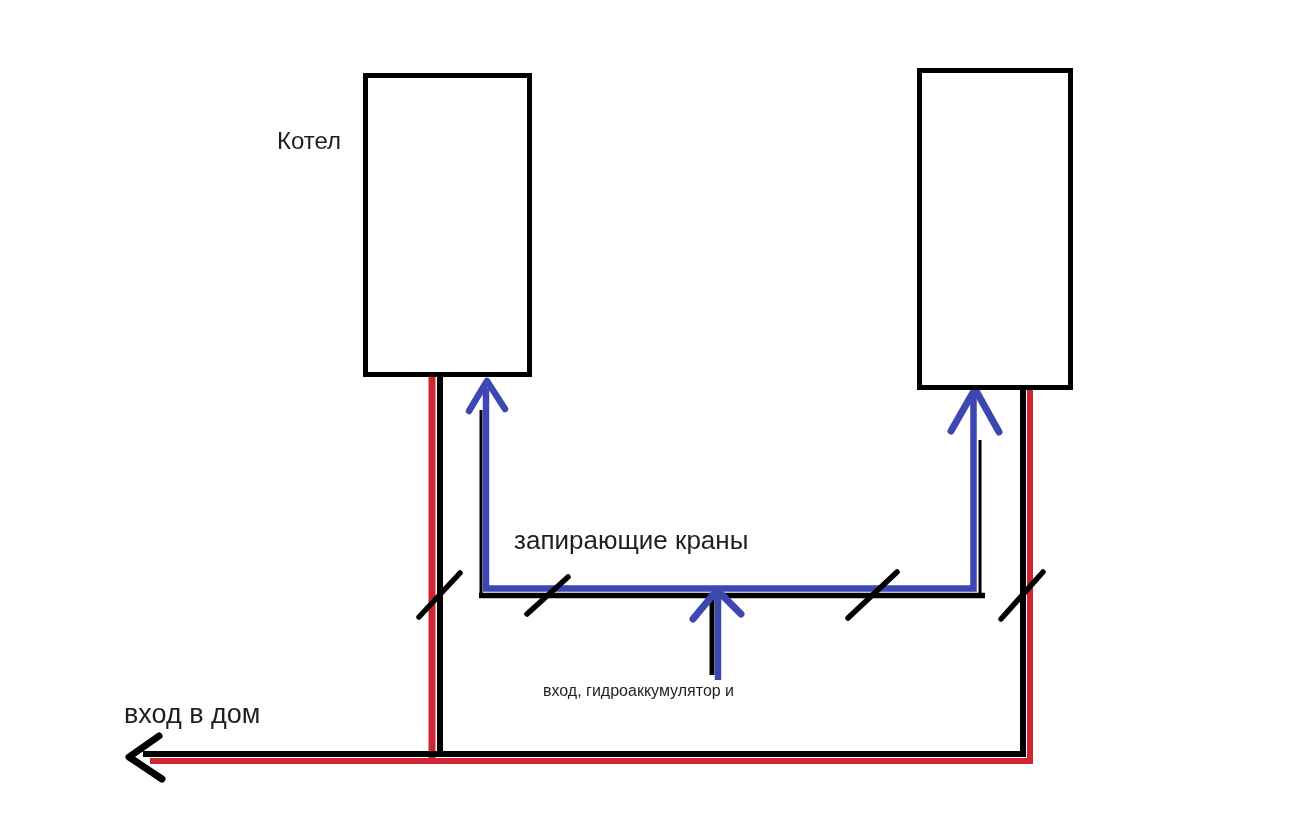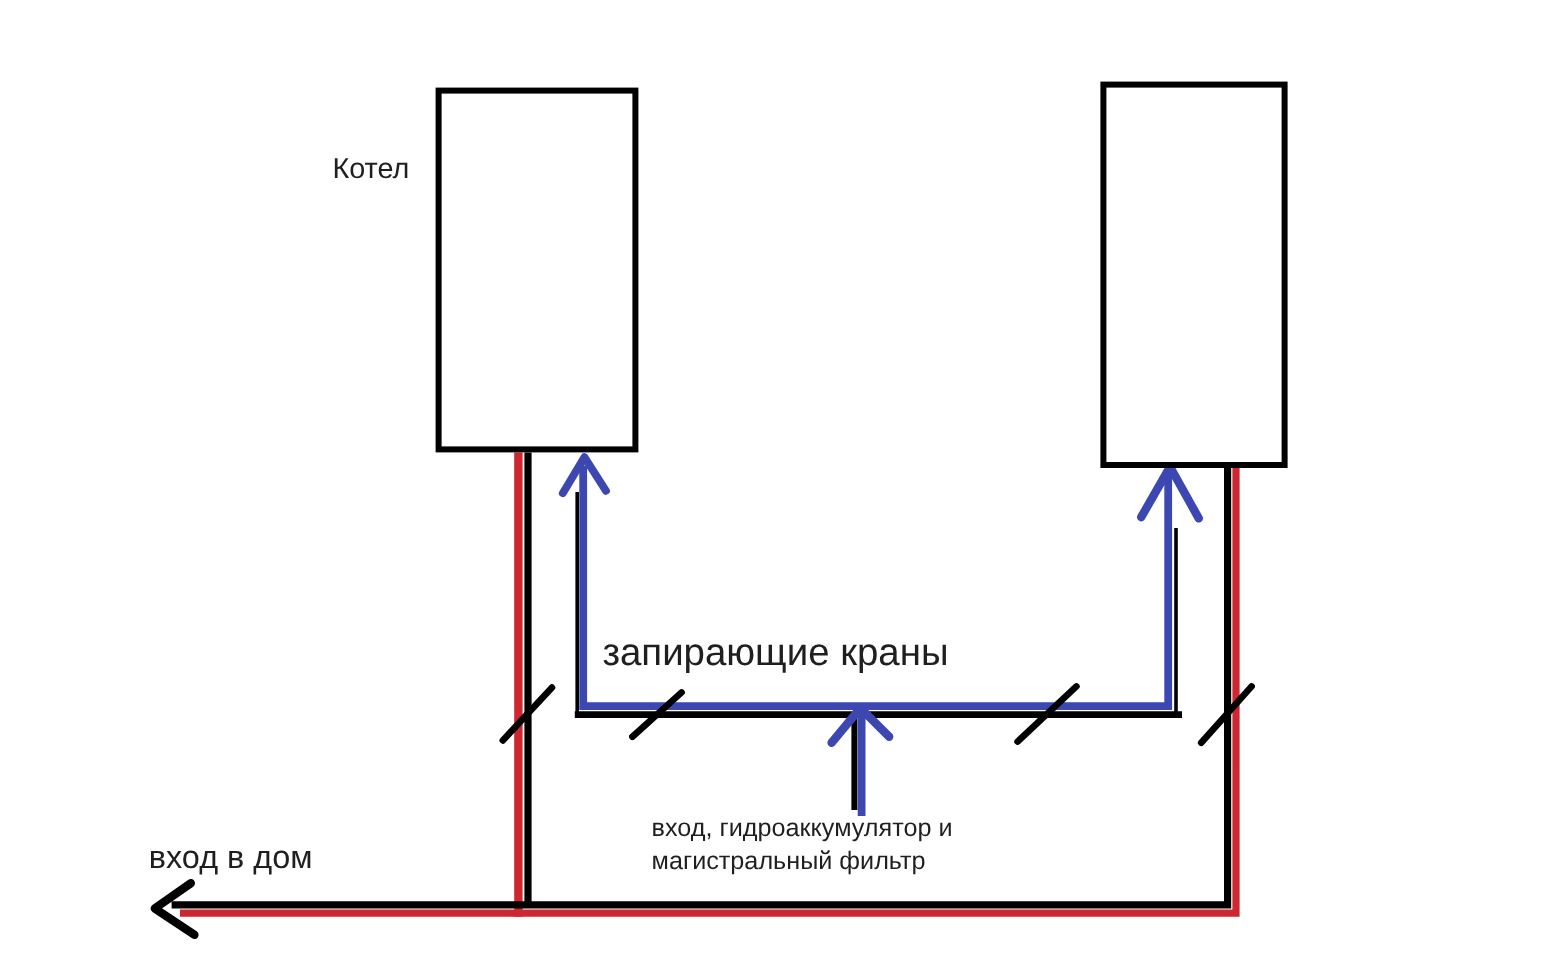--- a/index.html
+++ b/index.html
@@ -41,22 +41,22 @@
   .w65 { stroke-width: 6.5; }
   .w7  { stroke-width: 7; }
   .cap-round { stroke-linecap: round; stroke-linejoin: round; }
   .label {
     position: absolute;
     color: var(--text, #1f1f1f);
     white-space: nowrap;
   }
   .label-boiler   { left: 277px; top: 127px; font-size: 24px; }
   .label-heater   { left: 648px; top: 116px; font-size: 24px; }
-  .label-valves   { left: 502px; top: 525px; font-size: 32px; }
-  .label-inlet    { left: 543px; top: 677px; font-size: 21px; line-height: 27px; }
+  .label-valves   { left: 514px; top: 525px; font-size: 26px; }
+  .label-inlet    { left: 543px; top: 677px; font-size: 16px; line-height: 27px; }
   .label-entrance { left: 124px; top: 699px; font-size: 27px; }
 </style>
 </head>
 <body>
 
 <div class="stage">
 
   <svg class="diagram-svg" viewBox="0 0 1290 813" xmlns="http://www.w3.org/2000/svg">
 
     <line class="s-red w7" x1="432" y1="377" x2="432" y2="764"></line>
@@ -86,18 +86,17 @@
     <rect class="box" x="919.5" y="70.5" width="151" height="317"></rect>
   </svg>
 
   <div class="label label-boiler">Котел</div>
 
 
   <div class="label label-valves">запирающие краны</div>
 
   <div class="label label-inlet">
     <div>вход, гидроаккумулятор и</div>
-    <div>магистральный фильтр</div>
   </div>
 
   <div class="label label-entrance">вход в дом</div>
 
 </div>
 
 </body></html>

